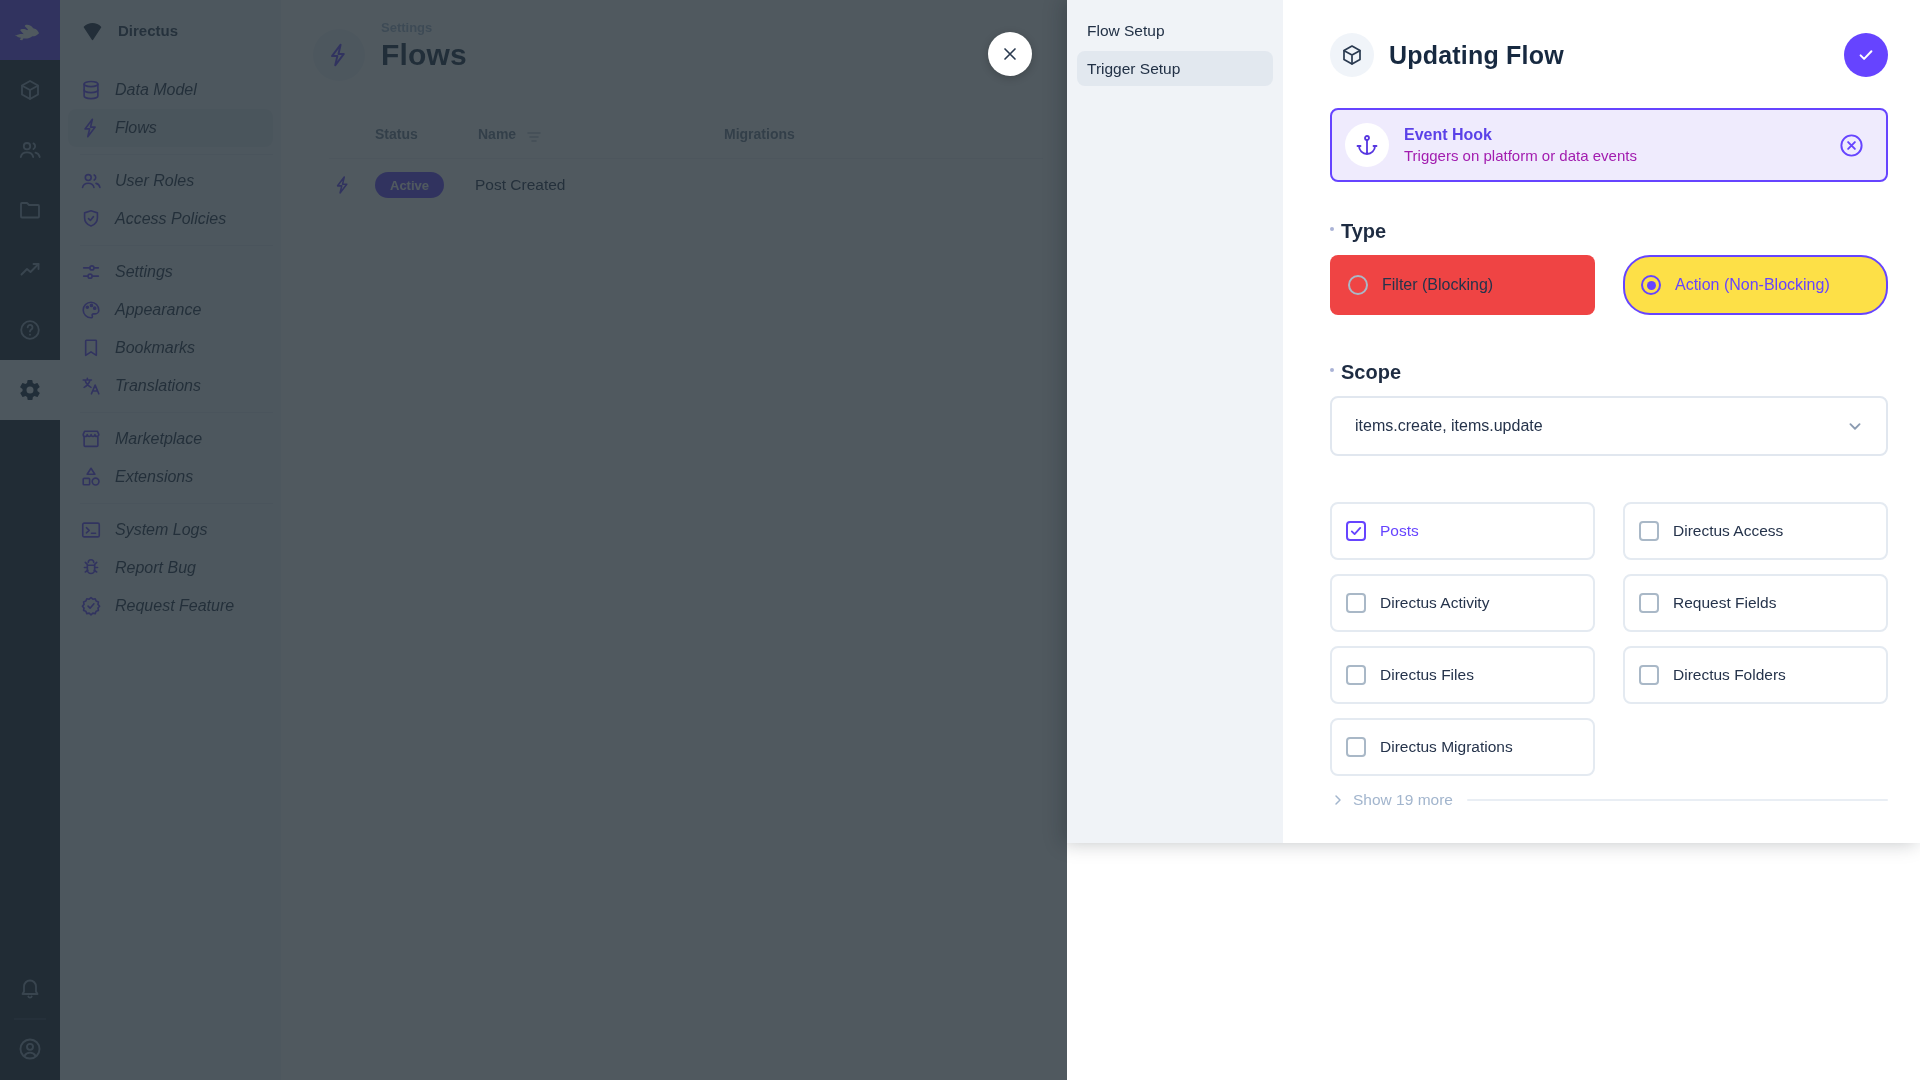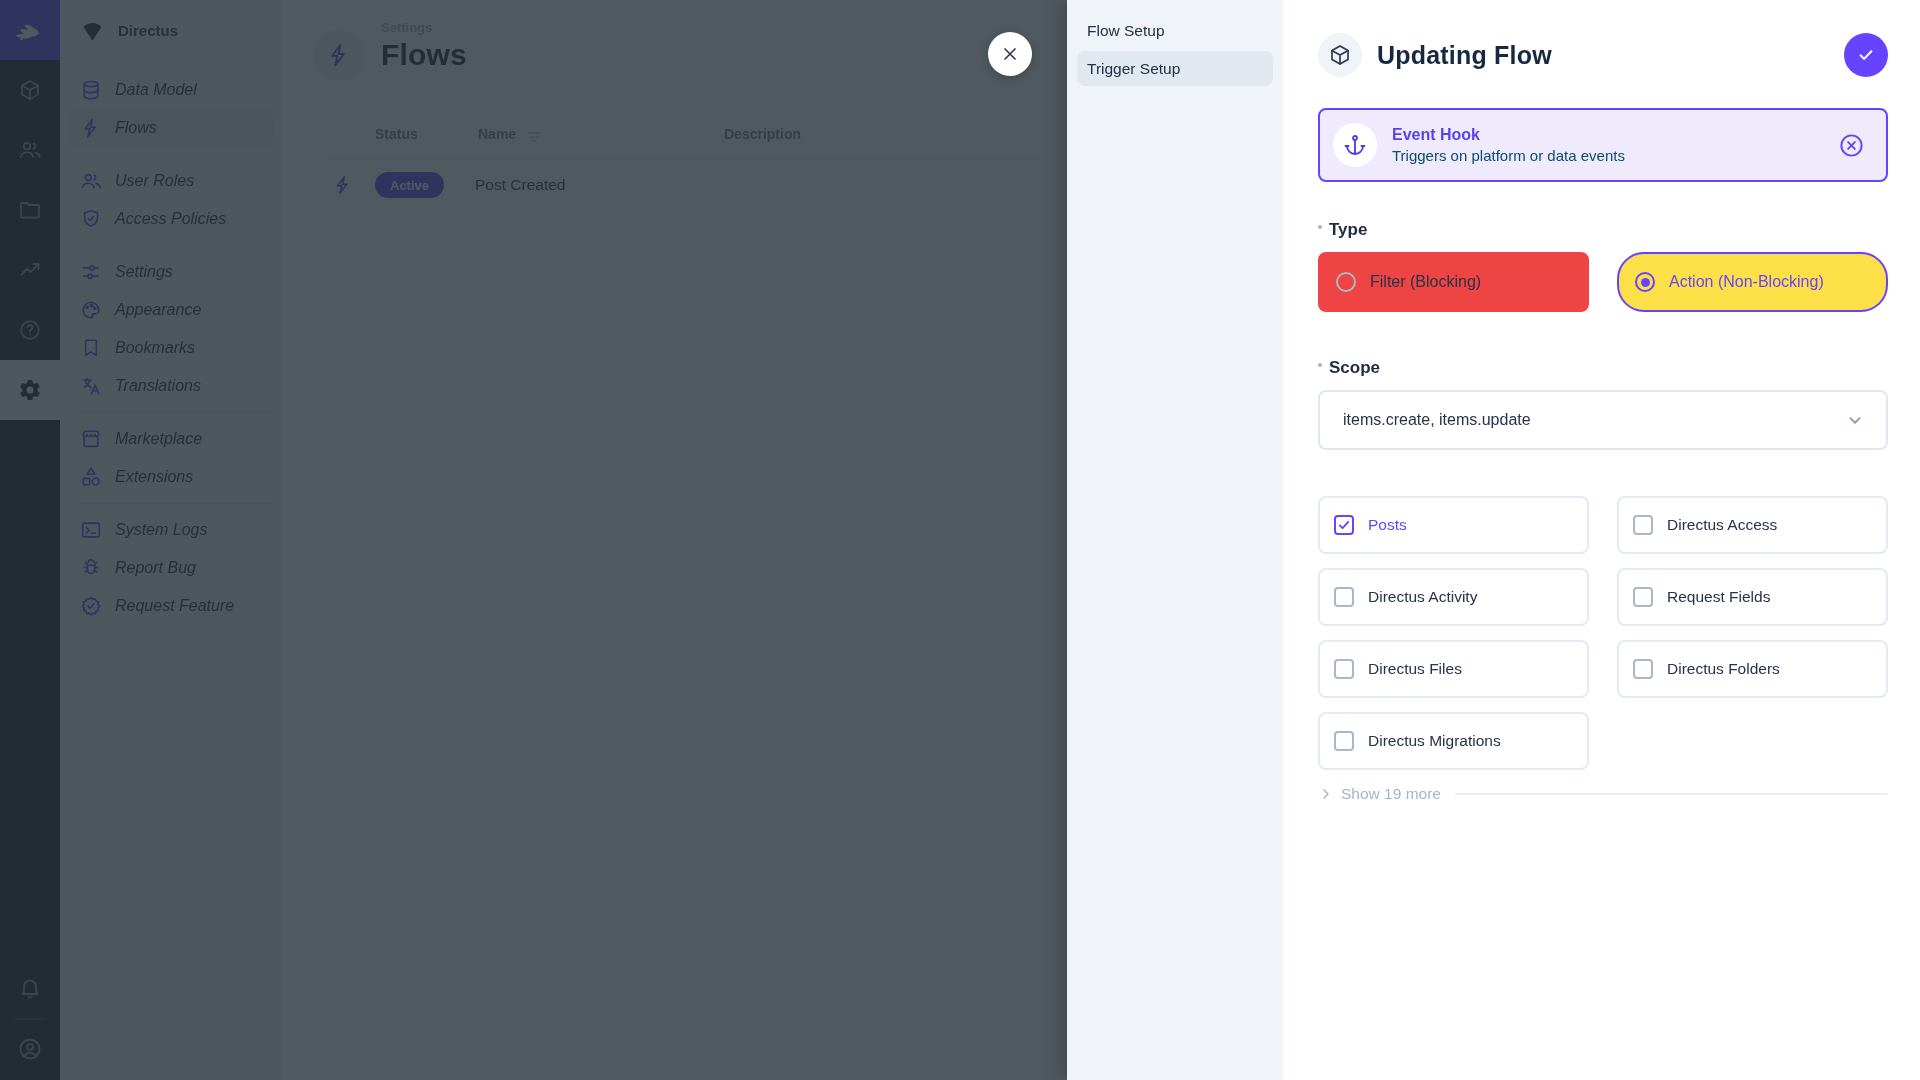--- a/index.html
+++ b/index.html
@@ -45,40 +45,40 @@
   .flow-row{position:absolute;left:0;top:162px;width:100%;height:46px;cursor:pointer;}
   .row-bolt{position:absolute;left:52px;top:13px;color:var(--primary);}
   .status-pill{position:absolute;left:94px;top:10px;height:26px;padding:0 15px;border-radius:13px;background:var(--primary);color:#fff;font-size:13px;font-weight:600;display:inline-flex;align-items:center;}
   .row-name{position:absolute;left:194px;top:14px;font-size:15.5px;color:var(--text);}
 
   
   .overlay{position:absolute;left:0;top:0;width:1067px;height:1080px;background:rgba(36,48,55,.8);z-index:2;cursor:pointer;}
   .close-btn{position:absolute;left:988px;top:32px;width:44px;height:44px;border-radius:50%;background:#fff;border:none;display:flex;align-items:center;justify-content:center;color:#2A3A50;cursor:pointer;z-index:3;box-shadow:0 2px 8px rgba(0,0,0,.2);}
 
   
-  .drawer{position:absolute;left:1067px;top:0;width:853px;height:1080px;display:flex;z-index:3;box-shadow:-4px 0 18px rgba(16,24,32,.25);}
+  .drawer{position:absolute;left:1067px;top:0;width:853px;height:843px;display:flex;z-index:3;box-shadow:-4px 0 18px rgba(16,24,32,.25);gap:12px;}
   .drawer-nav{width:216px;background:#F0F3F7;padding:13px 10px 0 10px;flex:0 0 216px;}
   .dn-item{height:35px;display:flex;align-items:center;padding-left:10px;border-radius:8px;font-size:15.5px;font-weight:500;color:#223146;cursor:pointer;margin-bottom:3px;white-space:nowrap;}
   .dn-item.active{background:var(--nav-active-bg);}
   .drawer-main{flex:1;background:#fff;padding:33px 32px 0 35px;overflow:hidden;}
   .panel-header{display:flex;align-items:center;height:44px;}
   .panel-icon{width:44px;height:44px;border-radius:50%;background:var(--sidebar-bg);display:flex;align-items:center;justify-content:center;color:#2A3A50;}
   .panel-title{margin-left:15px;font-size:25px;font-weight:700;color:var(--heading);letter-spacing:.2px;}
   .save-btn{margin-left:auto;width:44px;height:44px;border-radius:50%;border:none;background:var(--primary);color:#fff;display:flex;align-items:center;justify-content:center;cursor:pointer;}
 
   .banner{margin-top:31px;height:74px;border:2px solid var(--primary);border-radius:8px;background:var(--primary-light);display:flex;align-items:center;padding:0 21px 0 13px;cursor:pointer;}
   .banner-icon{width:44px;height:44px;border-radius:50%;background:#fff;display:flex;align-items:center;justify-content:center;color:#5636E0;flex:0 0 44px;}
   .banner-text{margin-left:15px;}
   .banner-title{font-size:16px;font-weight:600;color:#5B41E8;margin-bottom:3px;}
-  .banner-sub{font-size:15px;color:#0c4a6e;}
+  .banner-sub{font-size:15px;color:#a21caf;}
   .banner-x{margin-left:auto;color:var(--primary);background:none;border:none;cursor:pointer;display:flex;}
 
   .field{margin-top:38px;}
   .field.gap-lg{margin-top:46px;}
-  .field-label{display:flex;align-items:center;font-size:17px;font-weight:600;color:#1E2C42;margin-bottom:12px;}
+  .field-label{display:flex;align-items:center;font-size:20px;font-weight:600;color:#1E2C42;margin-bottom:12px;}
   .req-dot{width:4px;height:4px;border-radius:50%;background:#AAB3D6;margin-right:7px;transform:translateY(-3px);}
   .option-grid{display:grid;grid-template-columns:1fr 1fr;gap:14px 28px;}
   .option-card{height:60px;border-radius:8px;background:#ef4444;display:flex;align-items:center;padding:0 16px;cursor:pointer;border:2px solid transparent;}
   .option-card.selected{background:#fde047;border-color:var(--primary);border-radius:27px;}
   .radio{width:20px;height:20px;border:2px solid #A9B8C7;border-radius:50%;flex:0 0 20px;display:flex;align-items:center;justify-content:center;}
   .option-card.selected .radio{border-color:var(--primary);}
   .option-card.selected .radio::after{content:"";width:9px;height:9px;border-radius:50%;background:var(--primary);}
   .option-label{margin-left:14px;font-size:16px;color:var(--text);}
   .option-card.selected .option-label{color:var(--primary);font-weight:500;}
 
@@ -326,21 +326,21 @@
     <div class="breadcrumb">Settings</div>
     <h1 class="page-title">Flows</h1>
 
     <div class="th th-status">Status</div>
     <div class="th th-name">Name</div>
     <span class="sort-icon">
       <svg width="14" height="12" viewBox="0 0 14 12" stroke="currentColor" stroke-width="1.6" stroke-linecap="round">
           <path d="M1 2h12M3 6h8M5 10h4"></path>
         </svg>
     </span>
-    <div class="th th-desc">Description</div>
+    <div class="th th-desc">Migrations</div>
     <div class="table-line"></div>
 
     <div class="flow-row">
       <span class="row-bolt">
         <svg width="20" height="20" viewBox="0 0 24 24" fill="none" stroke="currentColor" stroke-width="1.9" stroke-linejoin="round">
             <path d="M13.5 2.5L5.5 13h5l-2 8.5 8-10.5h-5l2-8.5z"></path>
           </svg>
       </span>
       <span class="status-pill">Active</span>
       <span class="row-name">Post Created</span>

